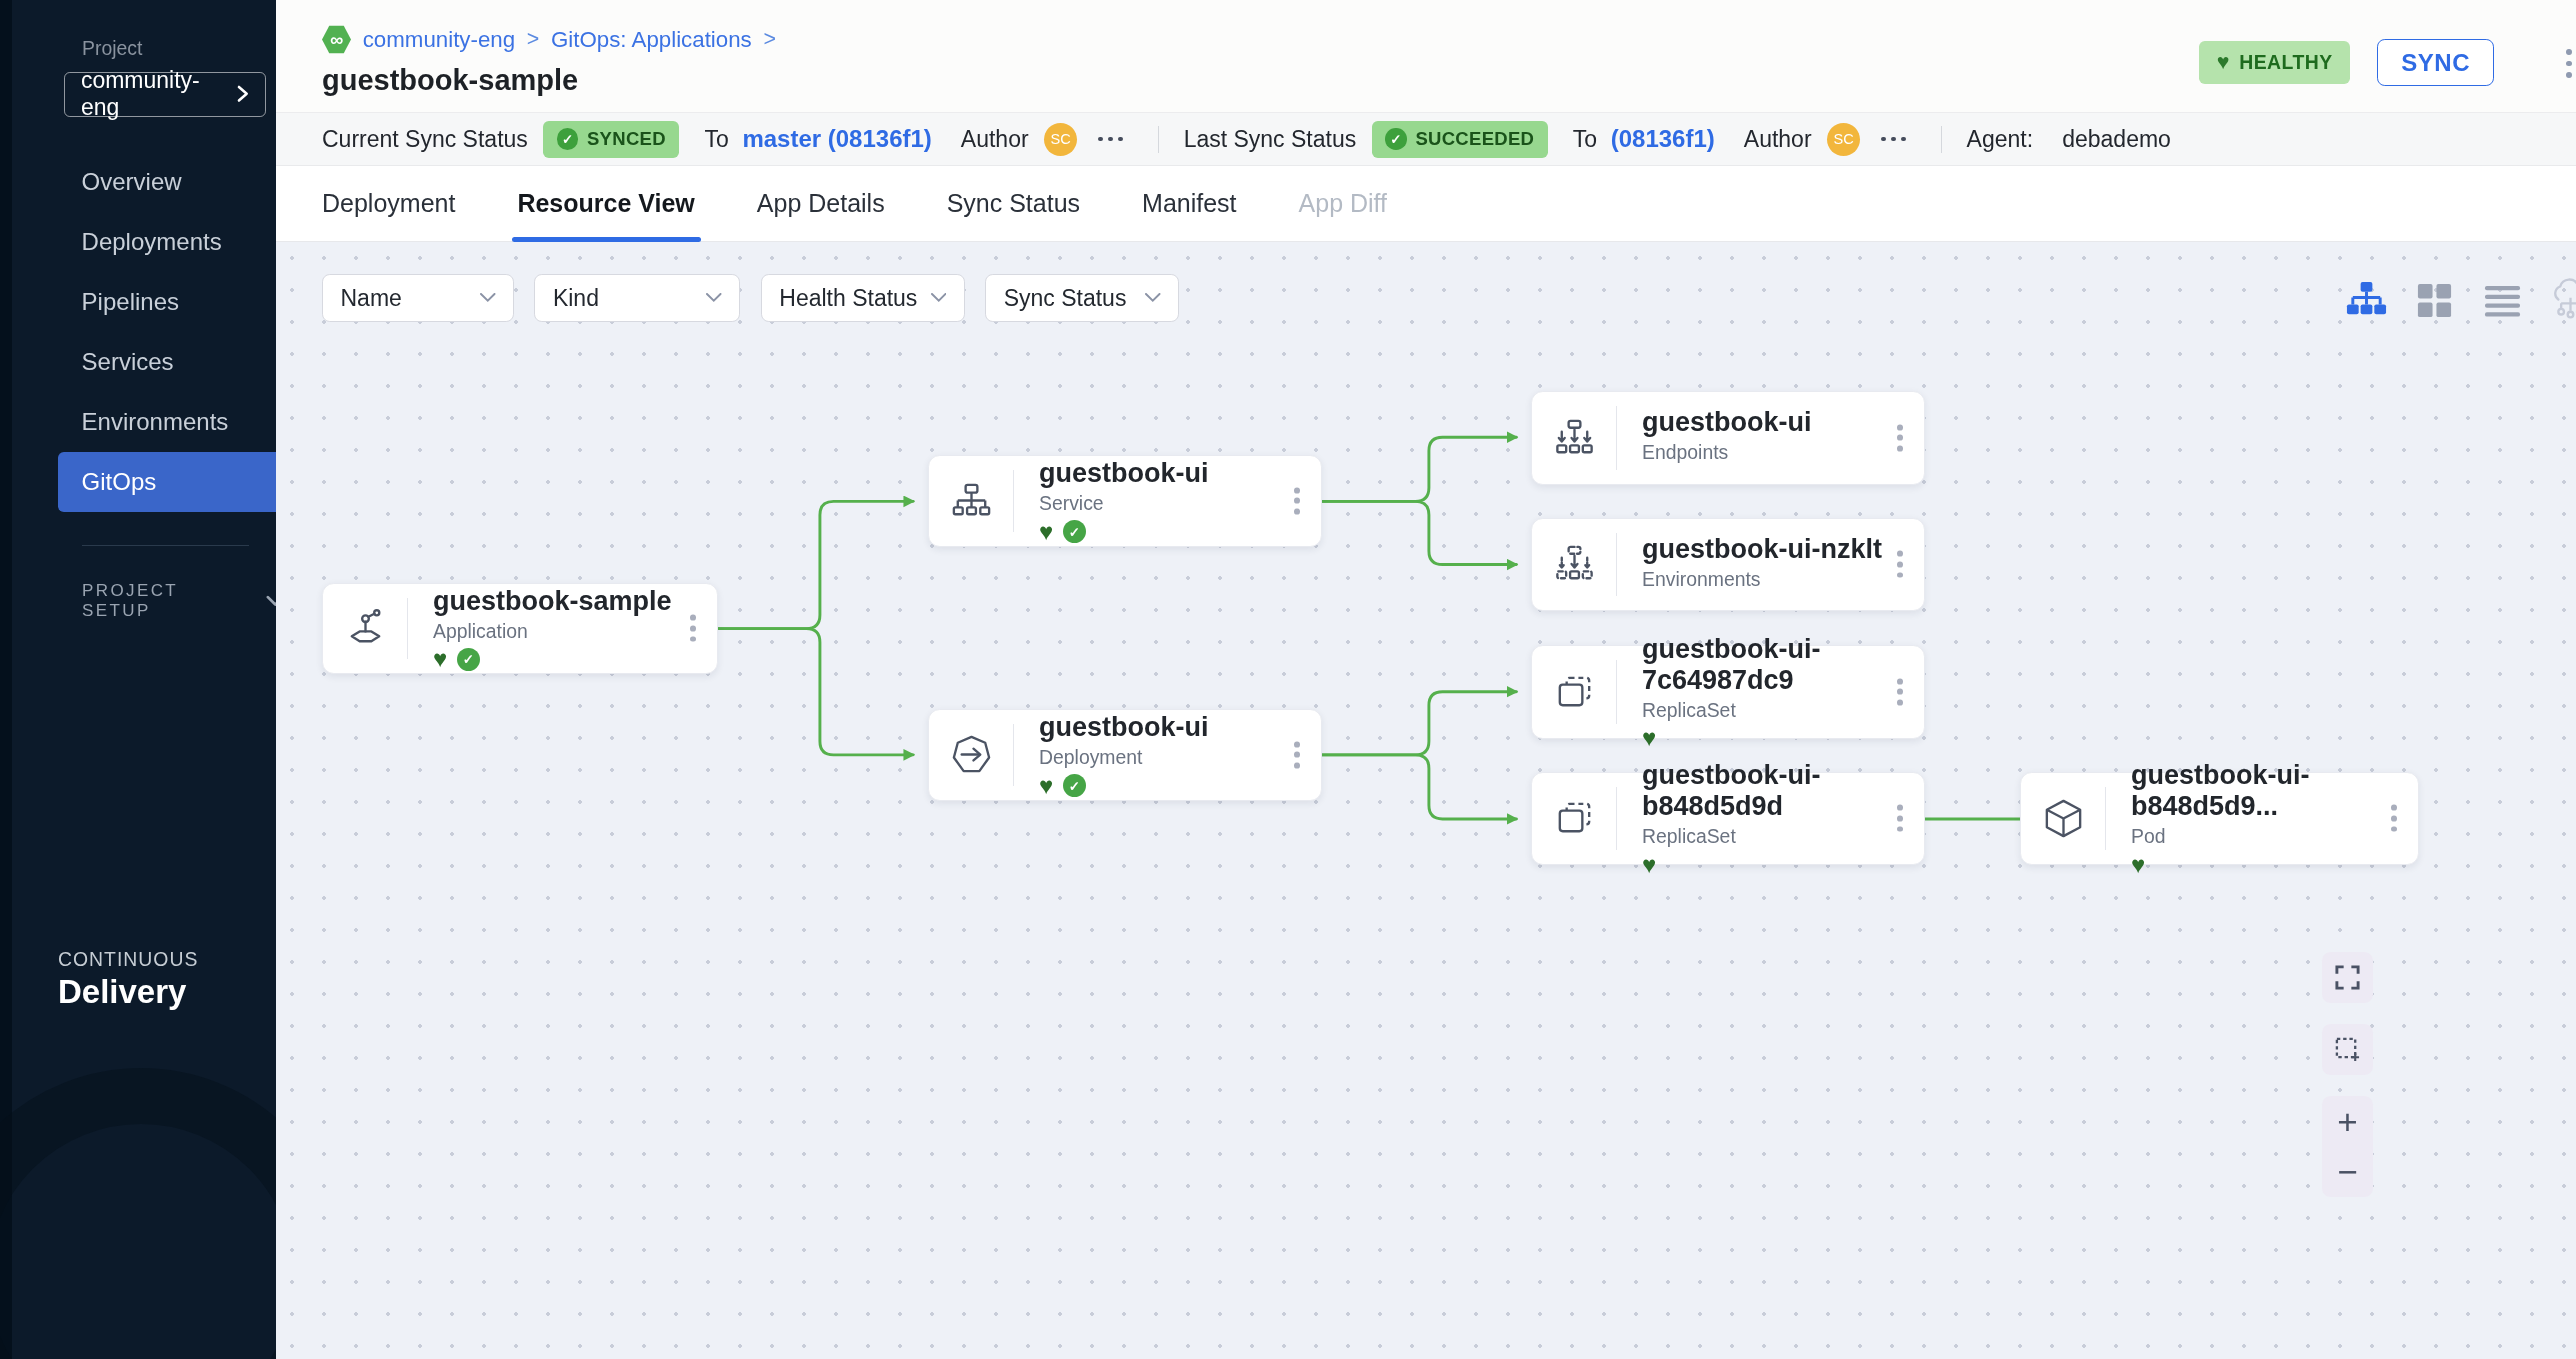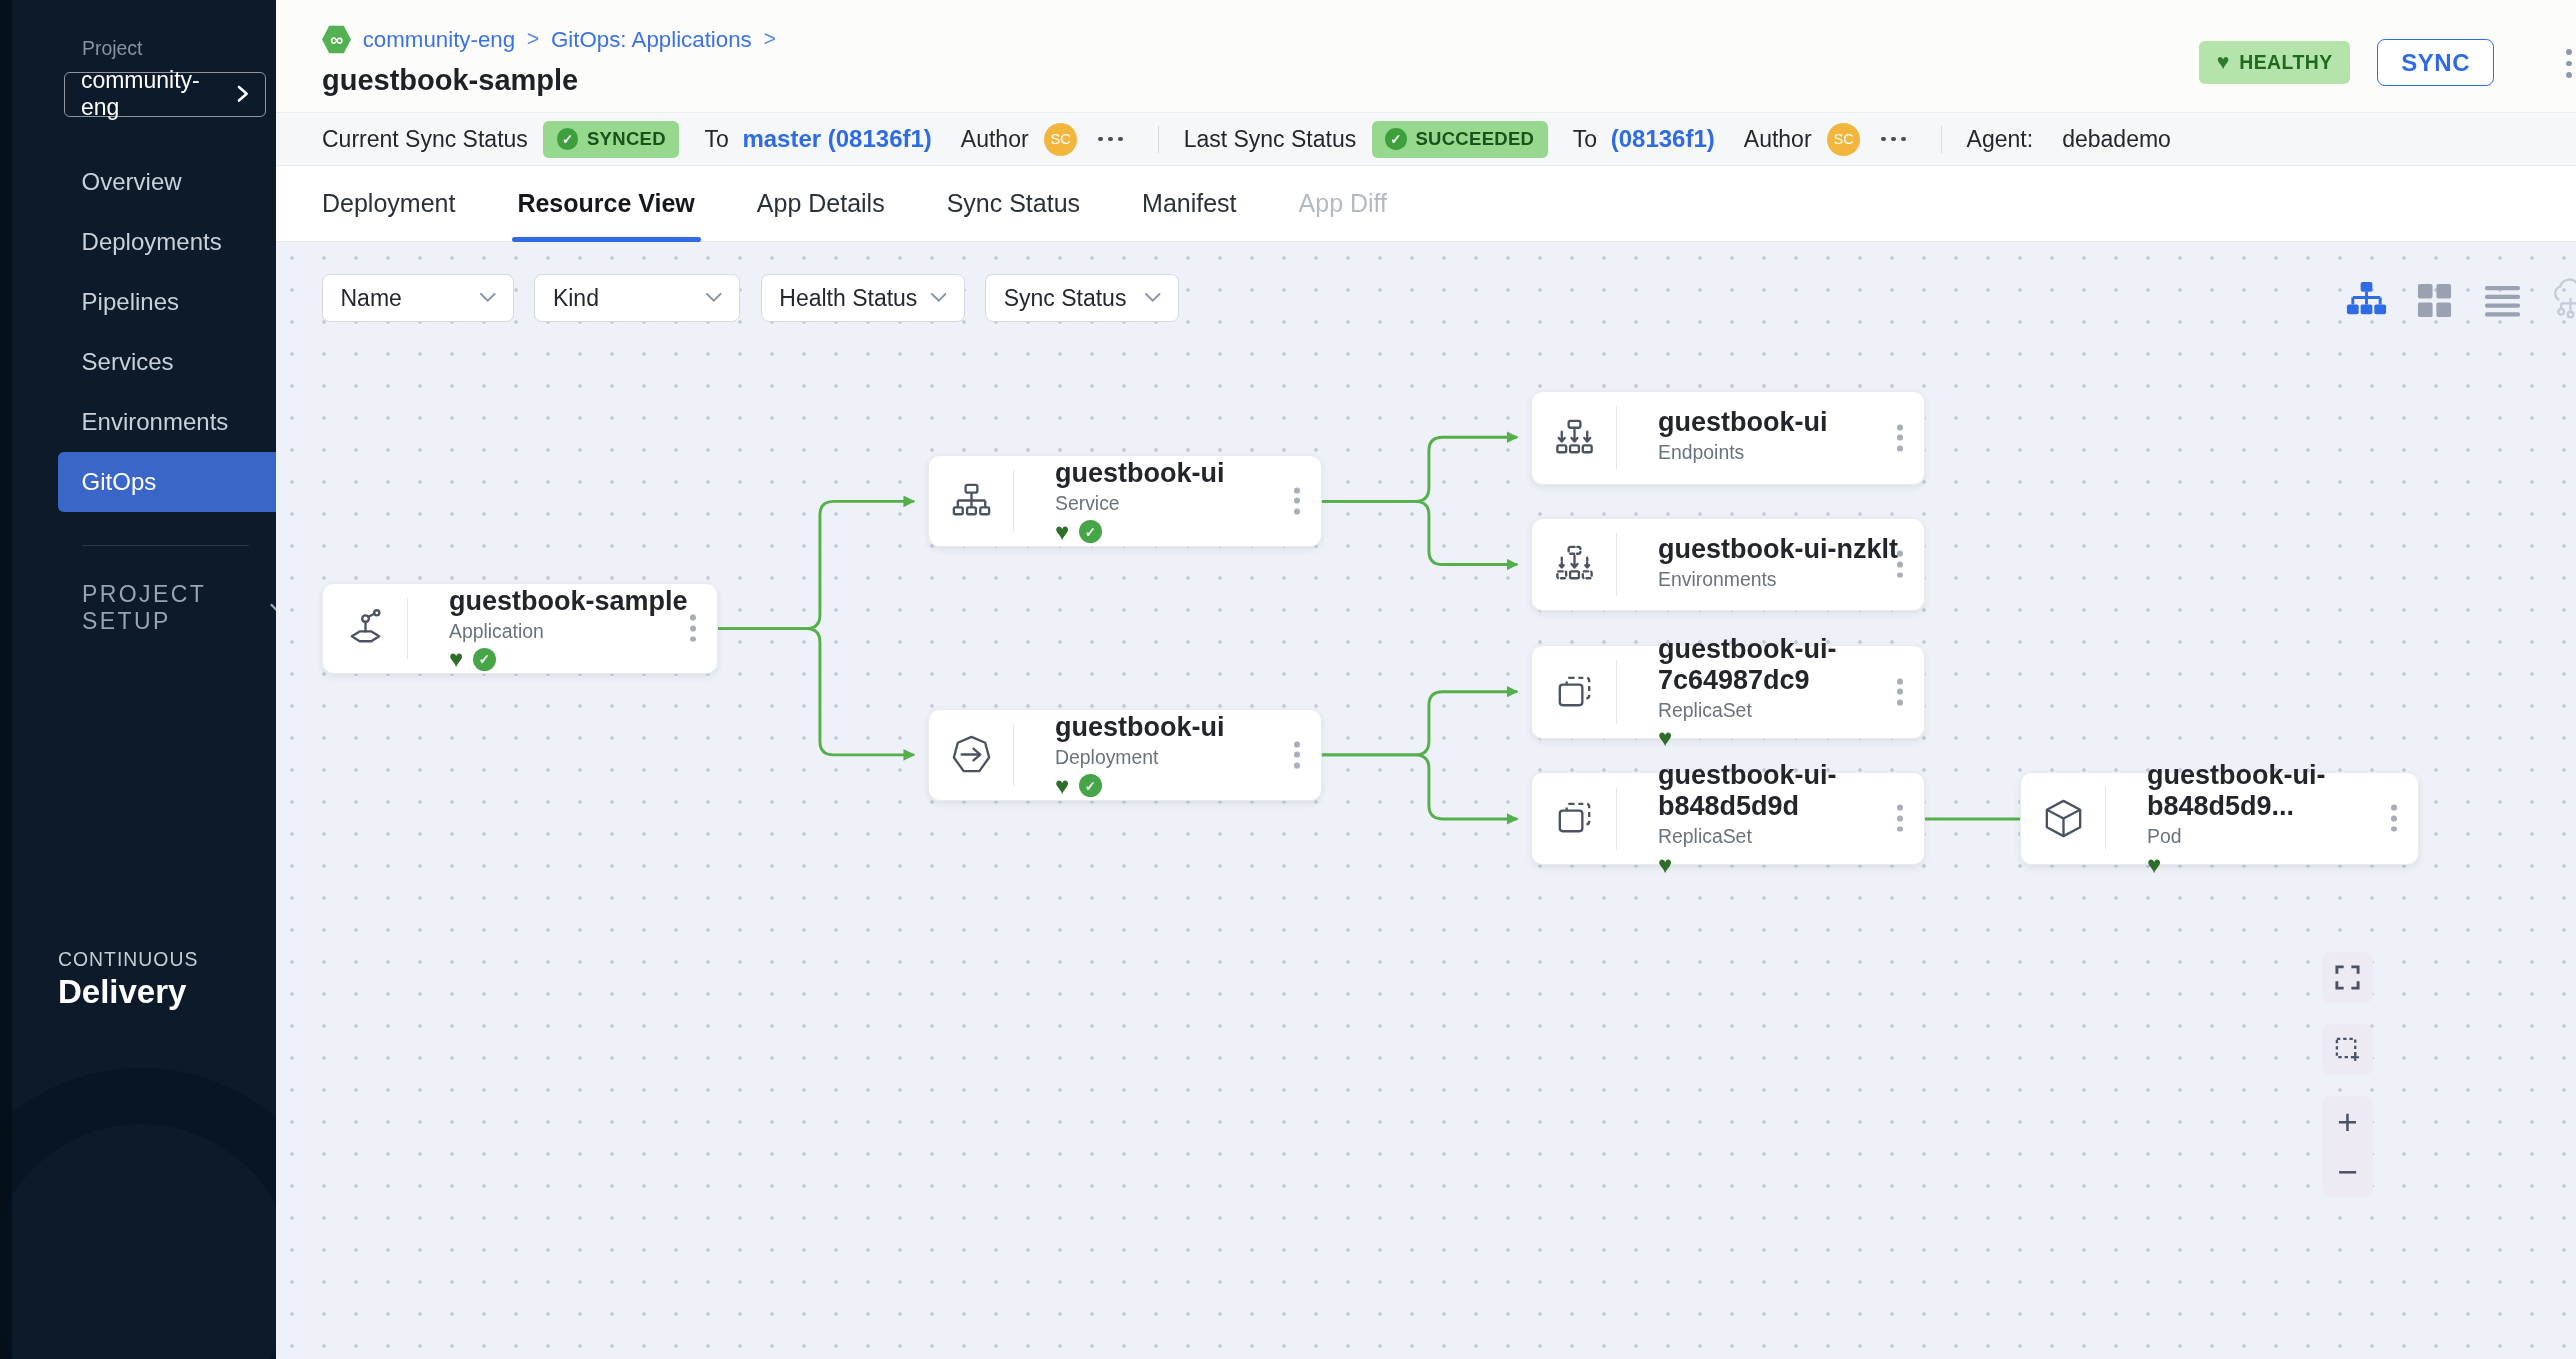--- a/index.html
+++ b/index.html
@@ -13,21 +13,21 @@
   .side-inner { position:absolute; left:21px; top:0; width:264px; height:1032px;padding-left:24px; }
   .proj-label { margin:37px 0 0 37px; font-size:19.4px; color:#8a939f; }
   .proj-select { margin:11.7px 19.4px 0 19.4px; height:45px; border:1px solid rgba(255,255,255,0.55); border-radius:5.8px;
     display:flex; align-items:center; justify-content:space-between; padding:0 15.5px; cursor:pointer; }
   .proj-select .pname { color:#fff; font-size:23px; }
   .nav { list-style:none; margin-top:35px; }
   .nav li { height:60px; line-height:60px; margin-left:12.6px; padding-left:24px; font-size:24px; color:#c9d0d9; cursor:pointer; border-radius:5.8px; }
   .nav li.active { background:#3a66c9; color:#ffffff; }
   .side-divider { border:none; border-top:1px solid #2a3a4c; margin:33px 36px 0 37px; }
   .proj-setup { margin:35px 0 0 37px; display:flex; align-items:center; gap:19.4px; color:#9aa4b1;
-    font-size:23px; letter-spacing:2.4px; cursor:pointer; }
+    font-size:17px; letter-spacing:2.4px; cursor:pointer; }
   .watermark { position:absolute; left:-68px; bottom:-126px; width:418px; height:418px; border-radius:50%;
     border:56px solid rgba(4,16,24,0.45); }
   .brand { position:absolute; left:37px; bottom:21.4px; }
   .brand .b-top { font-size:19.4px; color:#c6cdd4; letter-spacing:1px; }
   .brand .b-bottom { font-size:33px; font-weight:bold; color:#ffffff; margin-top:1.9px; }
 
   
   .main { position:absolute; left:276px; top:0; right:0; height:1360px; }
   .header { position:relative; height:112px; background:#fcfcfb; padding:25px 35px 0 46px; }
   .breadcrumb { display:flex; align-items:center; gap:11.7px; font-size:22.3px; color:#3b72e3; }
@@ -81,21 +81,21 @@
   .fdrop { background:#fff; border:1px solid #d7d9e0; border-radius:7.8px; height:48px; display:flex; align-items:center;
     justify-content:space-between; padding:0 17.5px; cursor:pointer; }
   .fdrop .flabel { font-size:23px; color:#23282f; font-weight:500; }
   .w1{width:192px}.w2{width:206px}.w3{width:204px}.w4{width:194px}
 
   .view-toggles { position:absolute; top:37px; right:-15.5px; display:flex; align-items:center; gap:25px; }
   .vt { width:43px; height:43px; display:flex; align-items:center; justify-content:center; cursor:pointer; }
 
   
   .node { position:absolute; background:#fff; border:1px solid #e8eaf0; border-radius:11.7px;
-    box-shadow:0 2.9px 7.8px rgba(30,40,60,0.08); display:flex; cursor:pointer;gap:16px; }
+    box-shadow:0 2.9px 7.8px rgba(30,40,60,0.08); display:flex; cursor:pointer; }
   .n-icon { width:85px; flex:none; display:flex; align-items:center; justify-content:center;
     border-right:1px solid #e4e6ec; margin:13.6px 0; }
   .n-body { flex:1; display:flex; flex-direction:column; justify-content:center; padding-left:25px; }
   .n-title { font-size:27px; font-weight:600; color:#22262c; line-height:1.15; }
   .n-kind { font-size:19.4px; color:#6a7280; margin-top:2.9px; }
   .n-status { display:flex; align-items:center; gap:9.7px; margin-top:4.9px; }
   .n-heart { color:#2c6e2a; font-size:24px; line-height:1; }
   .n-check { width:23px; height:23px; border-radius:50%; background:#46a546; color:#fff; font-size:13.6px; font-weight:bold;
     display:flex; align-items:center; justify-content:center; }
   .kebab { position:absolute; right:15.5px; top:50%; transform:translateY(-50%); display:flex; flex-direction:column; gap:4.9px; padding:5.8px; cursor:pointer; }

